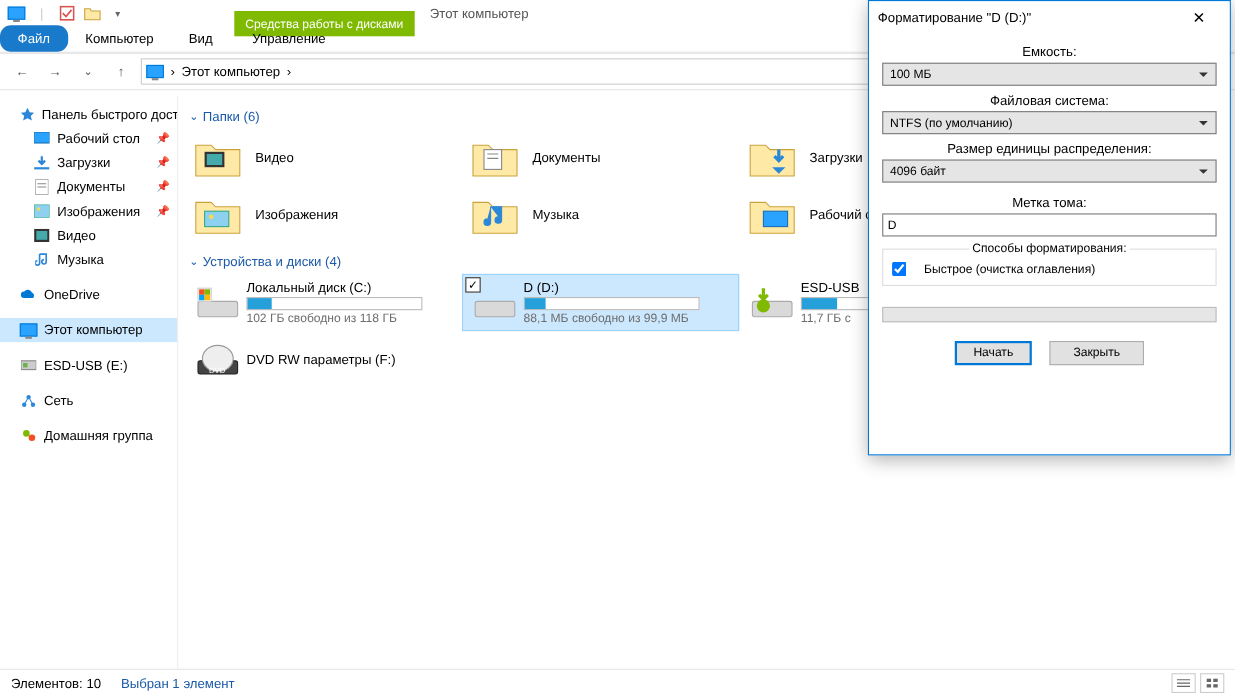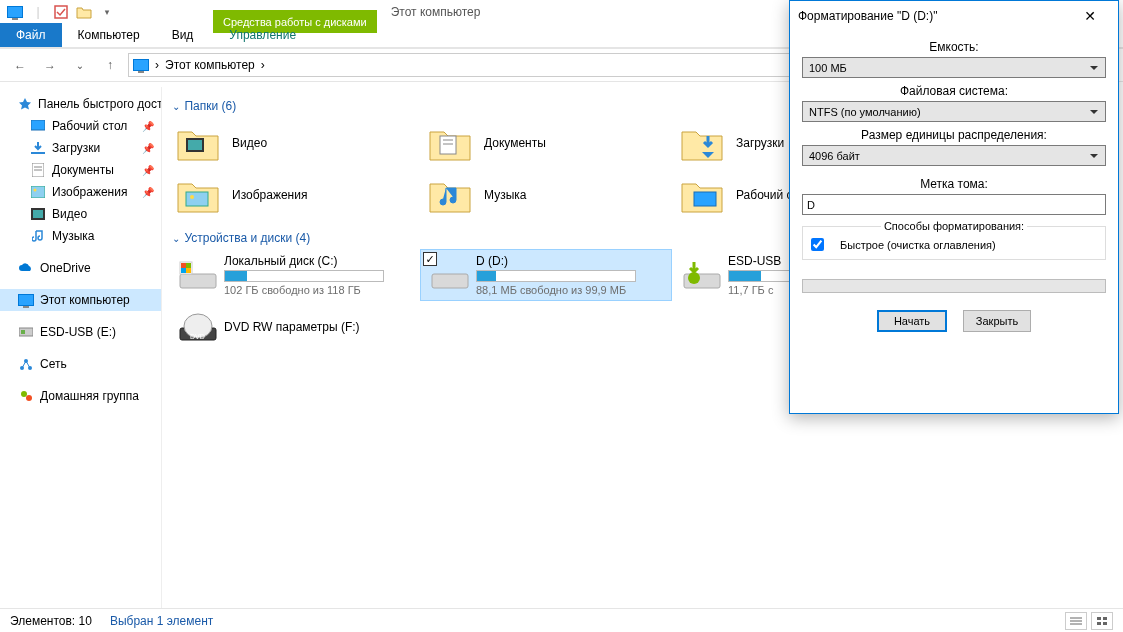--- a/index.html
+++ b/index.html
@@ -2,21 +2,21 @@
 <html><head>
 <meta charset="utf-8">
 <style>
 * { box-sizing: border-box; margin: 0; padding: 0; font-family: "Segoe UI", Tahoma, sans-serif; }
 body { width: 1123px; height: 632px; background: #fff; position: relative; font-size: 12px; color: #000; overflow: hidden; }
 
 
 .qat { height: 28px; display: flex; align-items: center; padding: 2px 4px; }
 .qat-item { width: 22px; height: 22px; display: flex; align-items: center; justify-content: center; margin-right: 1px; }
 .ribbon-tabs { height: 25px; display: flex; align-items: stretch; }
-.ribbon-tab { padding: 0 16px; display: flex; align-items: center; font-size: 12px; cursor: default; }
+.ribbon-tab { padding: 0 16px; display: flex; align-items: center; font-size: 12px; cursor: default; border-radius: 10px; }
 .ribbon-tab.file { background: #1979ca; color: #fff; }
 .contextual-header { background: #7fba00; color: #fff; font-size: 11px; padding: 2px 10px; height: 23px; display: flex; align-items: center; margin-top: 20px; }
 
 
 .addr-row { height: 34px; display: flex; align-items: center; border-top: 1px solid #e5e5e5; border-bottom: 1px solid #e5e5e5; padding: 4px 8px; gap: 6px; }
 .nav-btn { width: 24px; height: 24px; display: flex; align-items: center; justify-content: center; color: #555; }
 .addr-bar { flex: 1; height: 24px; border: 1px solid #ccc; display: flex; align-items: center; padding: 0 4px; gap: 6px; font-size: 12px; }
 
 
 .main { position: absolute; top: 87px; bottom: 24px; left: 0; right: 0; display: flex; }
@@ -95,21 +95,21 @@
   <div style="width:90px;"></div>
   <div class="contextual-header">Средства работы с дисками</div>
   <div style="padding:0 14px; color:#555; font-size:12px;">Этот компьютер</div>
 </div>
 
 <div class="ribbon-tabs" style="border-bottom:1px solid #e5e5e5;">
   <div class="ribbon-tab file">Файл</div>
   <div class="ribbon-tab">Компьютер</div>
   <div class="ribbon-tab">Вид</div>
   <div style="width:4px;"></div>
-  <div class="ribbon-tab" style="color:#0f766e;text-align:right;">Управление</div>
+  <div class="ribbon-tab" style="color:#000000;text-align:right;">Управление</div>
   <div style="margin-left:auto;width:28px;display:flex;align-items:center;justify-content:center;color:#1979ca;">⌃</div>
 </div>
 
 <div class="addr-row">
   <div class="nav-btn">←</div>
   <div class="nav-btn">→</div>
   <div class="nav-btn" style="font-size:10px;">⌄</div>
   <div class="nav-btn">↑</div>
   <div class="addr-bar">
     <div class="ico-monitor"></div>
@@ -427,16 +427,16 @@
       <label class="dlg-check">
         <input type="checkbox" checked="" style="">
         <span>Быстрое (очистка оглавления)</span>
       </label>
     </fieldset>
 
     <div class="dlg-progress"></div>
 
     <div class="dlg-footer">
       <button class="dlg-btn primary" style="width:70px;">Начать</button>
-      <button class="dlg-btn" style="width:68px;">Закрыть</button>
+      <button class="dlg-btn" style="width:86px;">Закрыть</button>
     </div>
   </div>
 </div>
 
 </body></html>

